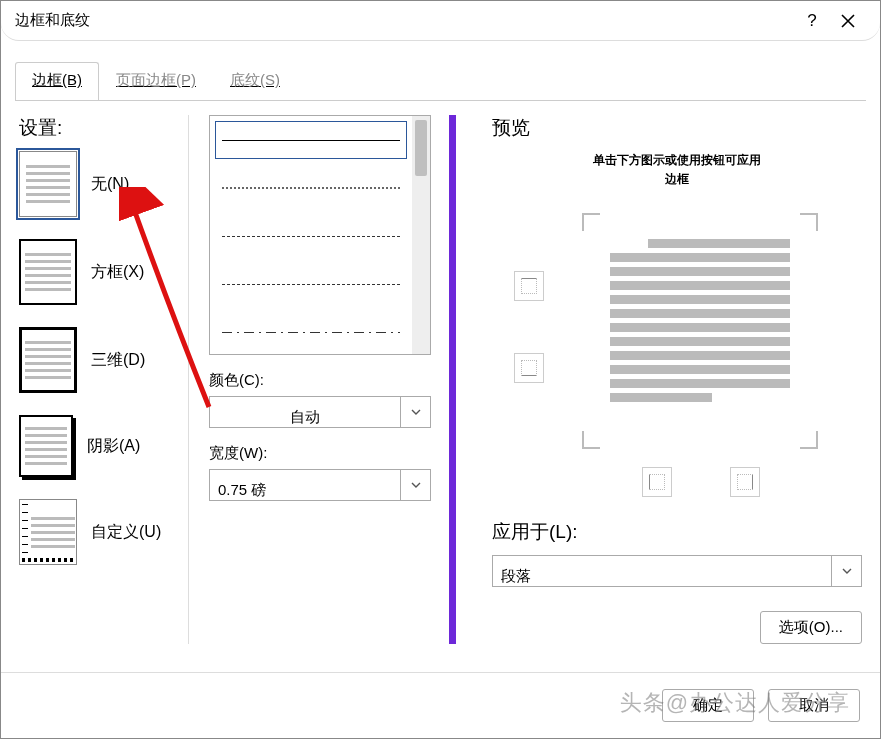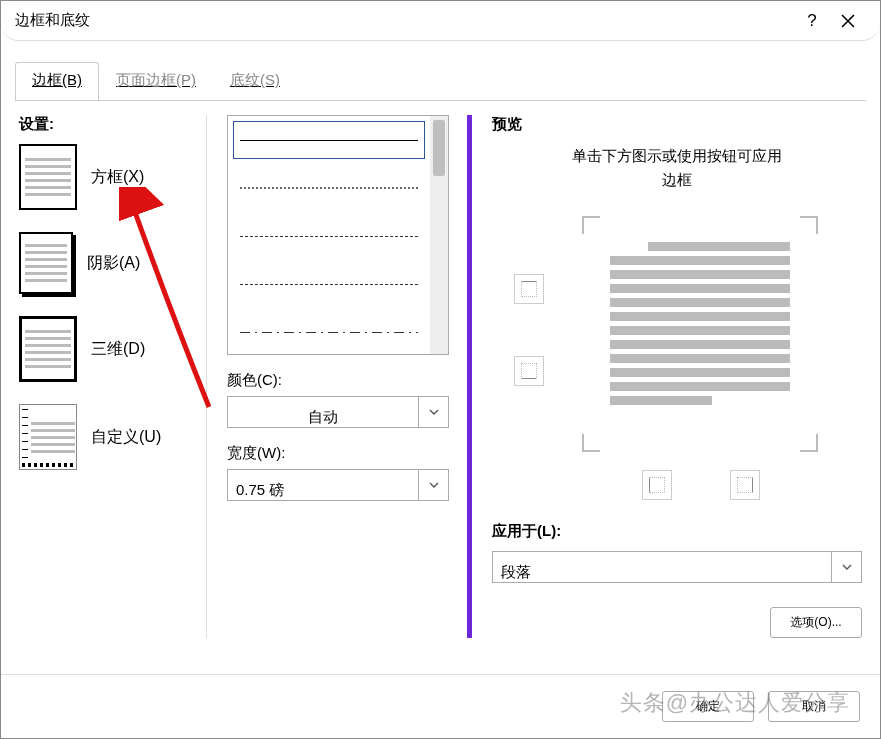--- a/index.html
+++ b/index.html
@@ -52,22 +52,22 @@
     }
     .tabs-line { border-top: 1px solid #ccc; margin: 0 14px; }
     
     .dialog-body {
       display: flex;
       padding: 14px 18px 10px 18px;
       gap: 18px;
     }
     .col-settings { width: 186px; }
     .col-style { width: 246px; border-left: 1px solid #ddd; padding-left: 20px; }
-    .col-preview { flex: 1; border-left: 5px solid #6d28d9; padding-left: 20px; }
-    .section-label { font-size: 15px; margin-bottom: 10px; font-weight: bold; }
+    .col-preview { flex: 1; border-left: 7px solid #6d28d9; padding-left: 36px; }
+    .section-label { font-size: 19px; margin-bottom: 10px; }
     
     .setting-item { display: flex; align-items: center; gap: 14px; margin-bottom: 22px; }
     .setting-icon {
       width: 58px; height: 66px;
       border: 1px solid #888;
       background: #fff;
       display: flex; flex-direction: column; justify-content: center; align-items: center;
       gap: 4px; padding: 6px 6px;
     }
     .setting-icon.selected { outline: 2px solid #2b579a; outline-offset: 1px; }
@@ -115,21 +115,21 @@
     .combo .cval { flex: 1; text-align: center; font-size: 15px; }
     .combo .cval.left { text-align: left; padding-left: 8px; }
     .combo .cbtn {
       width: 30px; height: 100%;
       border-left: 1px solid #aaa;
       display:flex; align-items:center; justify-content:center;
     }
     .chev { width: 10px; height: 10px; }
     .sub-label { font-size: 15px; margin-top: 16px; }
     
-    .preview-hint { text-align:center; font-size: 15px; line-height: 1.6; margin-bottom: 24px; }
+    .preview-hint { text-align:center; font-size: 12px; line-height: 1.6; margin-bottom: 24px; font-weight: bold; }
     .preview-area { position: relative; height: 300px; }
     .preview-page {
       position: absolute; left: 96px; top: 6px;
       width: 224px; height: 224px; background: #fff;
     }
     .corner { position:absolute; width: 18px; height: 18px; }
     .corner.tl { left: -6px; top: -6px; border-left: 2px solid #bbb; border-top: 2px solid #bbb; }
     .corner.tr { right: -6px; top: -6px; border-right: 2px solid #bbb; border-top: 2px solid #bbb; }
     .corner.bl { left: -6px; bottom: -6px; border-left: 2px solid #bbb; border-bottom: 2px solid #bbb; }
     .corner.br { right: -6px; bottom: -6px; border-right: 2px solid #bbb; border-bottom: 2px solid #bbb; }
@@ -144,21 +144,21 @@
     .edge-btn .mini { width: 16px; height: 16px; border: 1px dotted #bbb; position:relative; }
     .edge-top .mini::before { content:""; position:absolute; left:0; right:0; top:-1px; border-top:1px solid #888; }
     .edge-bottom .mini::before { content:""; position:absolute; left:0; right:0; bottom:-1px; border-bottom:1px solid #888; }
     .edge-left .mini::before { content:""; position:absolute; top:0; bottom:0; left:-1px; border-left:1px solid #888; }
     .edge-right .mini::before { content:""; position:absolute; top:0; bottom:0; right:-1px; border-right:1px solid #888; }
     .apply-row { margin-top: 6px; }
     .apply-combo { width: 370px; }
     .options-row { text-align:right; margin-top: 24px; }
     .btn {
       display:inline-block; min-width: 92px;
-      padding: 6px 18px; font-size: 12px;
+      padding: 6px 18px; font-size: 15px;
       border: 1px solid #aaa; background: #fff; border-radius: 3px;
     }
     
     .footer {
       position:absolute; left: 0; right: 0; bottom: 0;
       border-top: 1px solid #ddd;
       padding: 16px 20px;
       display:flex; justify-content:flex-end; gap: 14px;
     }
     
@@ -190,55 +190,66 @@
   <div class="tab"><span>页面边框(P)</span></div>
   <div class="tab"><span>底纹(S)</span></div>
 </div>
 <div class="tabs-line"></div>
 
 <div class="dialog-body">
 
   <div class="col-settings">
     <div class="section-label">设置:</div>
 
+    <div class="setting-item">
+      <div class="setting-icon selected">
+        <div class="iline"></div>
+          <div class="iline"></div>
+          <div class="iline"></div>
+          <div class="iline"></div>
+          <div class="iline"></div>
+          <div class="iline"></div>
+      </div>
+      <div class="setting-label">无(N)</div>
+    </div>
 
     <div class="setting-item">
       <div class="setting-icon icon-box">
         <div class="iline"></div>
           <div class="iline"></div>
           <div class="iline"></div>
           <div class="iline"></div>
           <div class="iline"></div>
           <div class="iline"></div>
       </div>
       <div class="setting-label">方框(X)</div>
     </div>
 
     <div class="setting-item">
+      <div class="setting-icon icon-3d">
+        <div class="iline"></div>
+          <div class="iline"></div>
+          <div class="iline"></div>
+          <div class="iline"></div>
+          <div class="iline"></div>
+          <div class="iline"></div>
+      </div>
+      <div class="setting-label">三维(D)</div>
+    </div>
+
+    <div class="setting-item">
       <div class="setting-icon icon-shadow">
         <div class="iline"></div>
           <div class="iline"></div>
           <div class="iline"></div>
           <div class="iline"></div>
           <div class="iline"></div>
           <div class="iline"></div>
       </div>
       <div class="setting-label">阴影(A)</div>
-    </div>
-
-    <div class="setting-item">
-      <div class="setting-icon icon-3d">
-        <div class="iline"></div>
-          <div class="iline"></div>
-          <div class="iline"></div>
-          <div class="iline"></div>
-          <div class="iline"></div>
-          <div class="iline"></div>
-      </div>
-      <div class="setting-label">三维(D)</div>
     </div>
 
     <div class="setting-item">
       <div class="setting-icon icon-custom">
         <div class="zig"></div>
         <div class="iline" style="margin-left:10px"></div>
           <div class="iline" style="margin-left:10px"></div>
           <div class="iline" style="margin-left:10px"></div>
           <div class="iline" style="margin-left:10px"></div>
           <div class="iline" style="margin-left:10px"></div>

